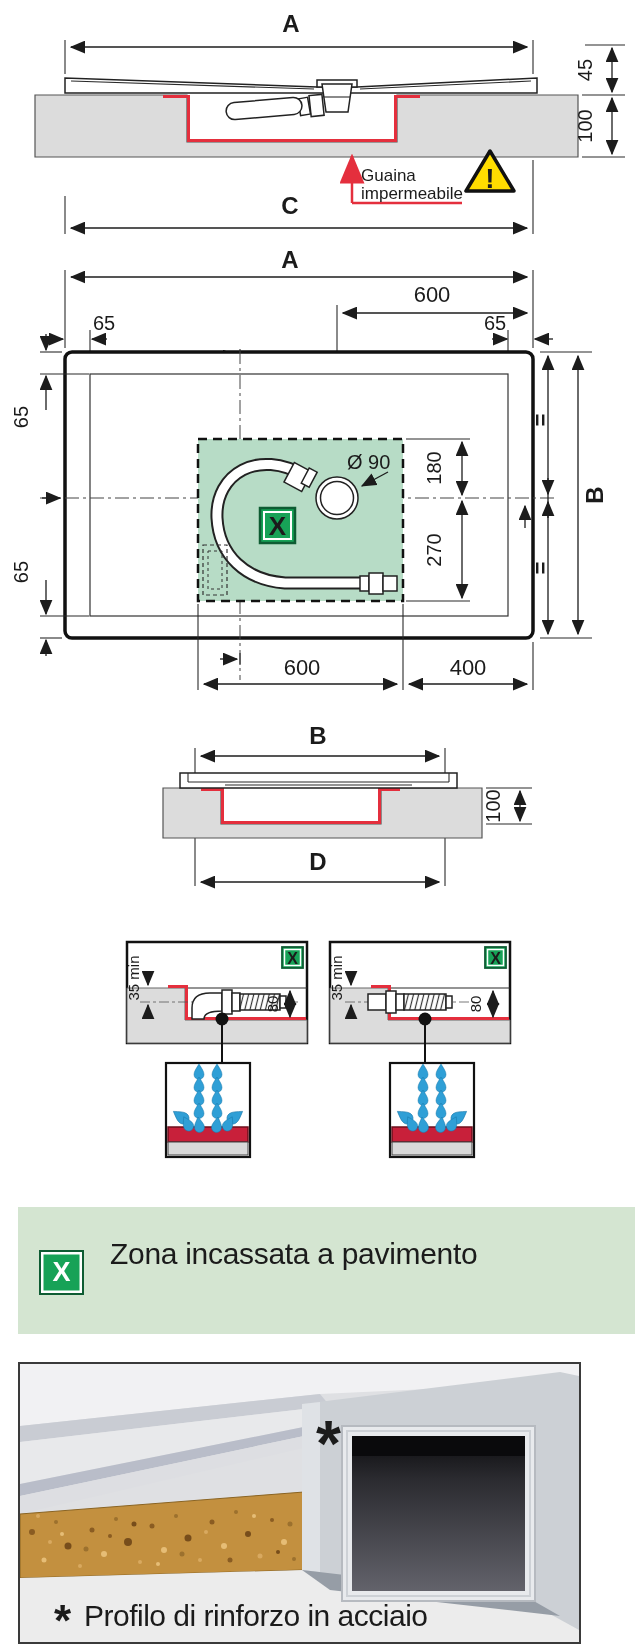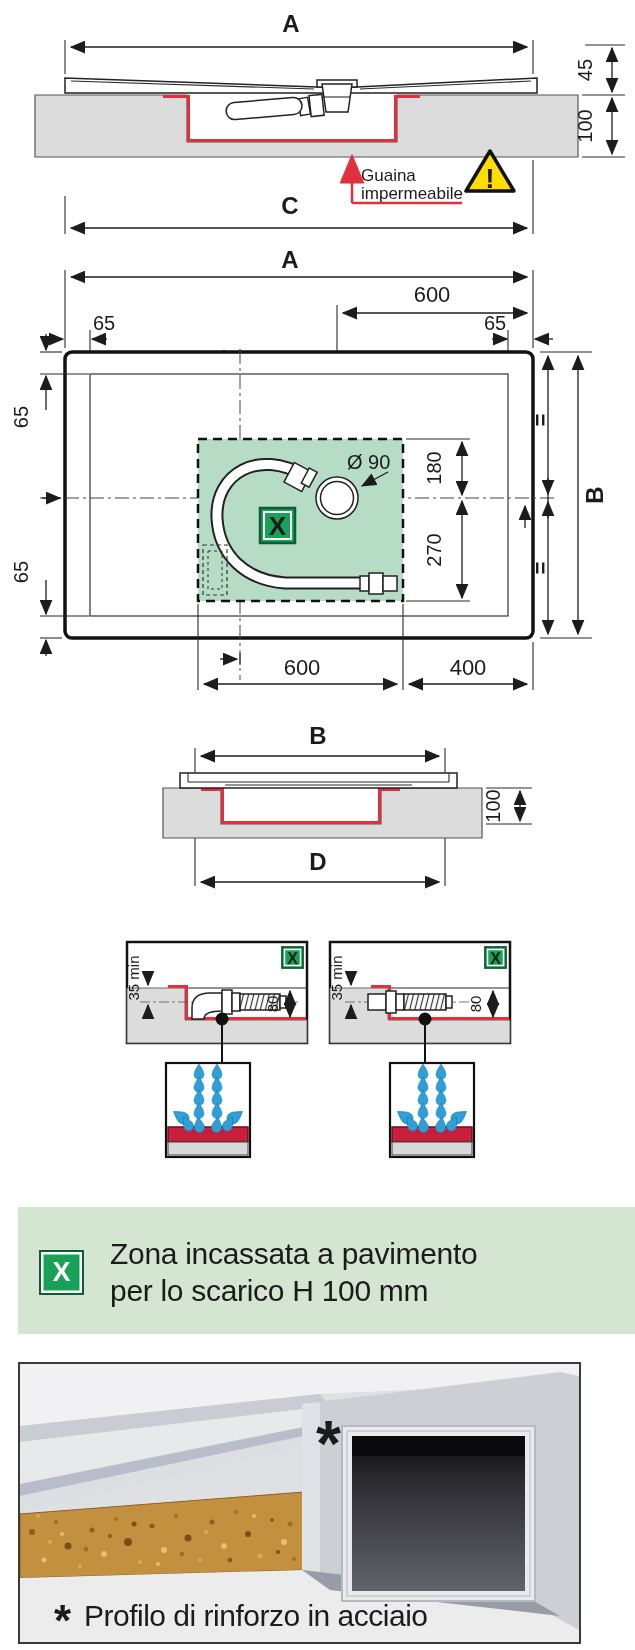--- a/index.html
+++ b/index.html
@@ -342,21 +342,20 @@
       </g>
     </g>
   </svg>
 
   <div id="legend-banner">
     <div class="legend-badge">
       <span>X</span>
     </div>
     <div class="legend-text">
       <span style="display:block">Zona incassata a pavimento</span>
-      <span style="display:block">per lo scarico H 100 mm</span>
     </div>
   </div>
 
   <div id="photo-frame">
     <svg width="559" height="278" viewBox="0 0 559 278" style="top:0">
       <defs>
         <linearGradient id="g6" x1="0" y1="0" x2="0" y2="1">
           <stop offset="0" stop-color="#0c0c0e"></stop>
           <stop offset="0.28" stop-color="#2b2b30"></stop>
           <stop offset="1" stop-color="#63636b"></stop>

